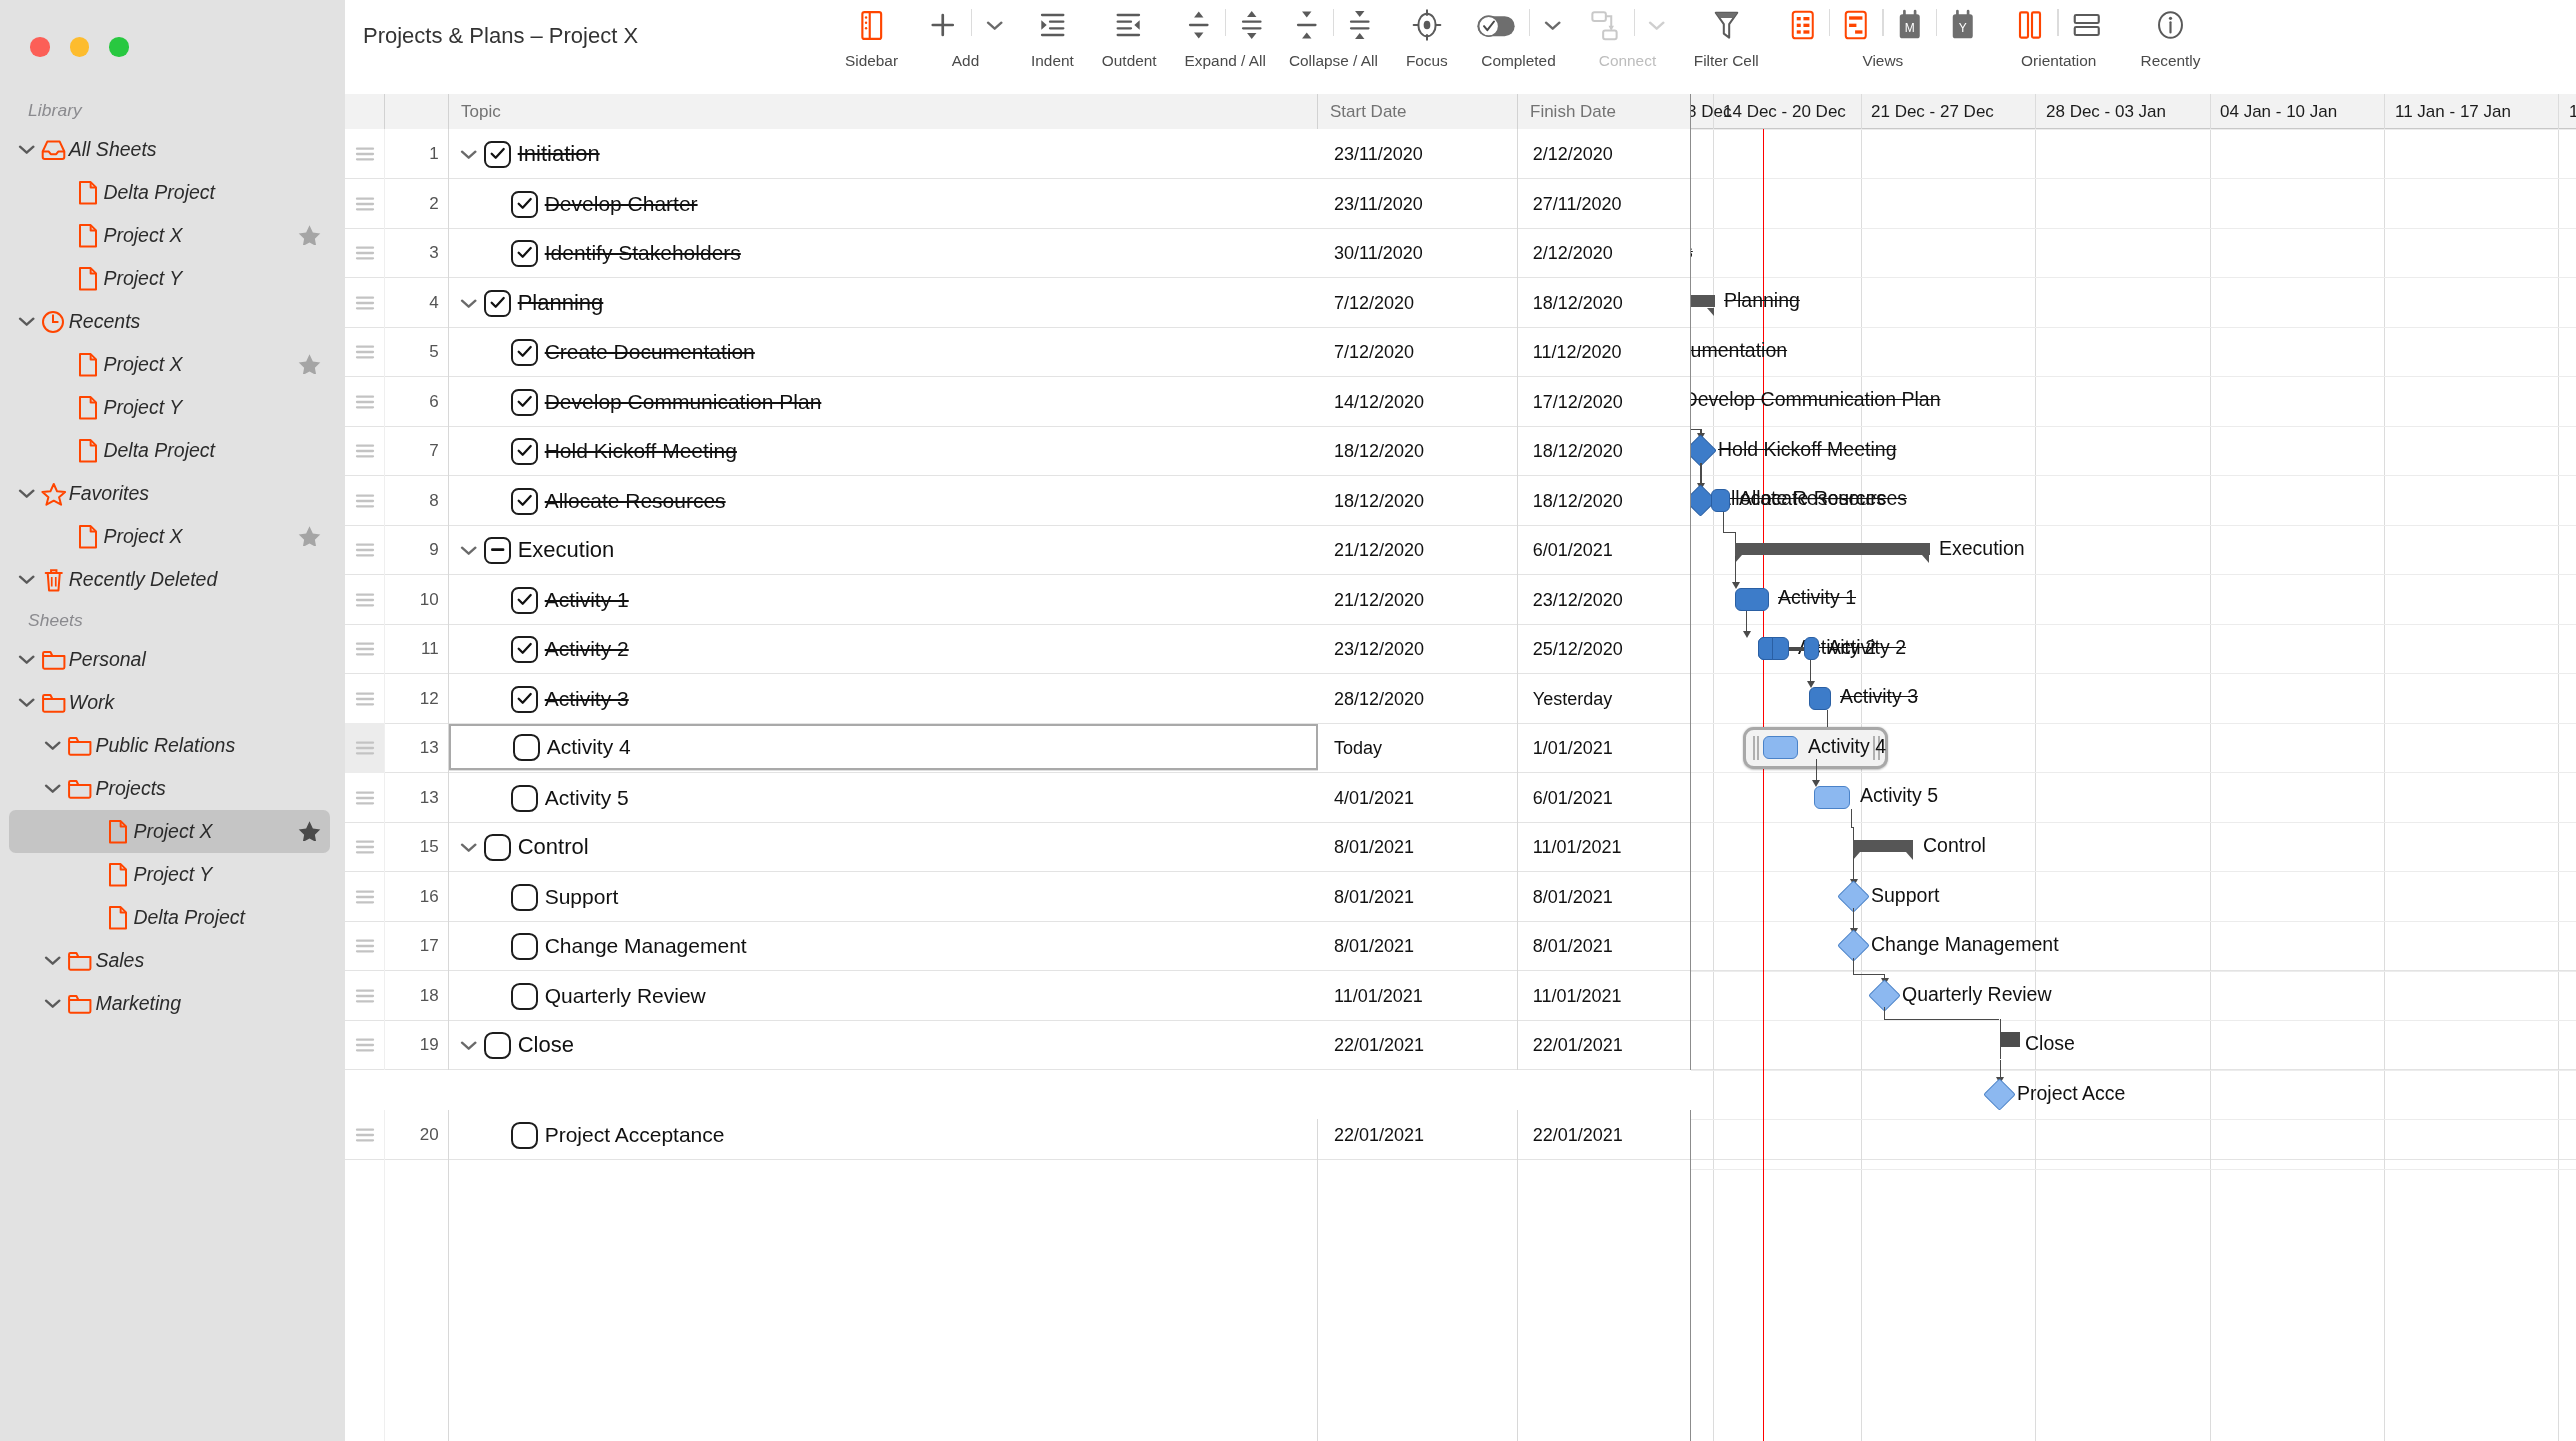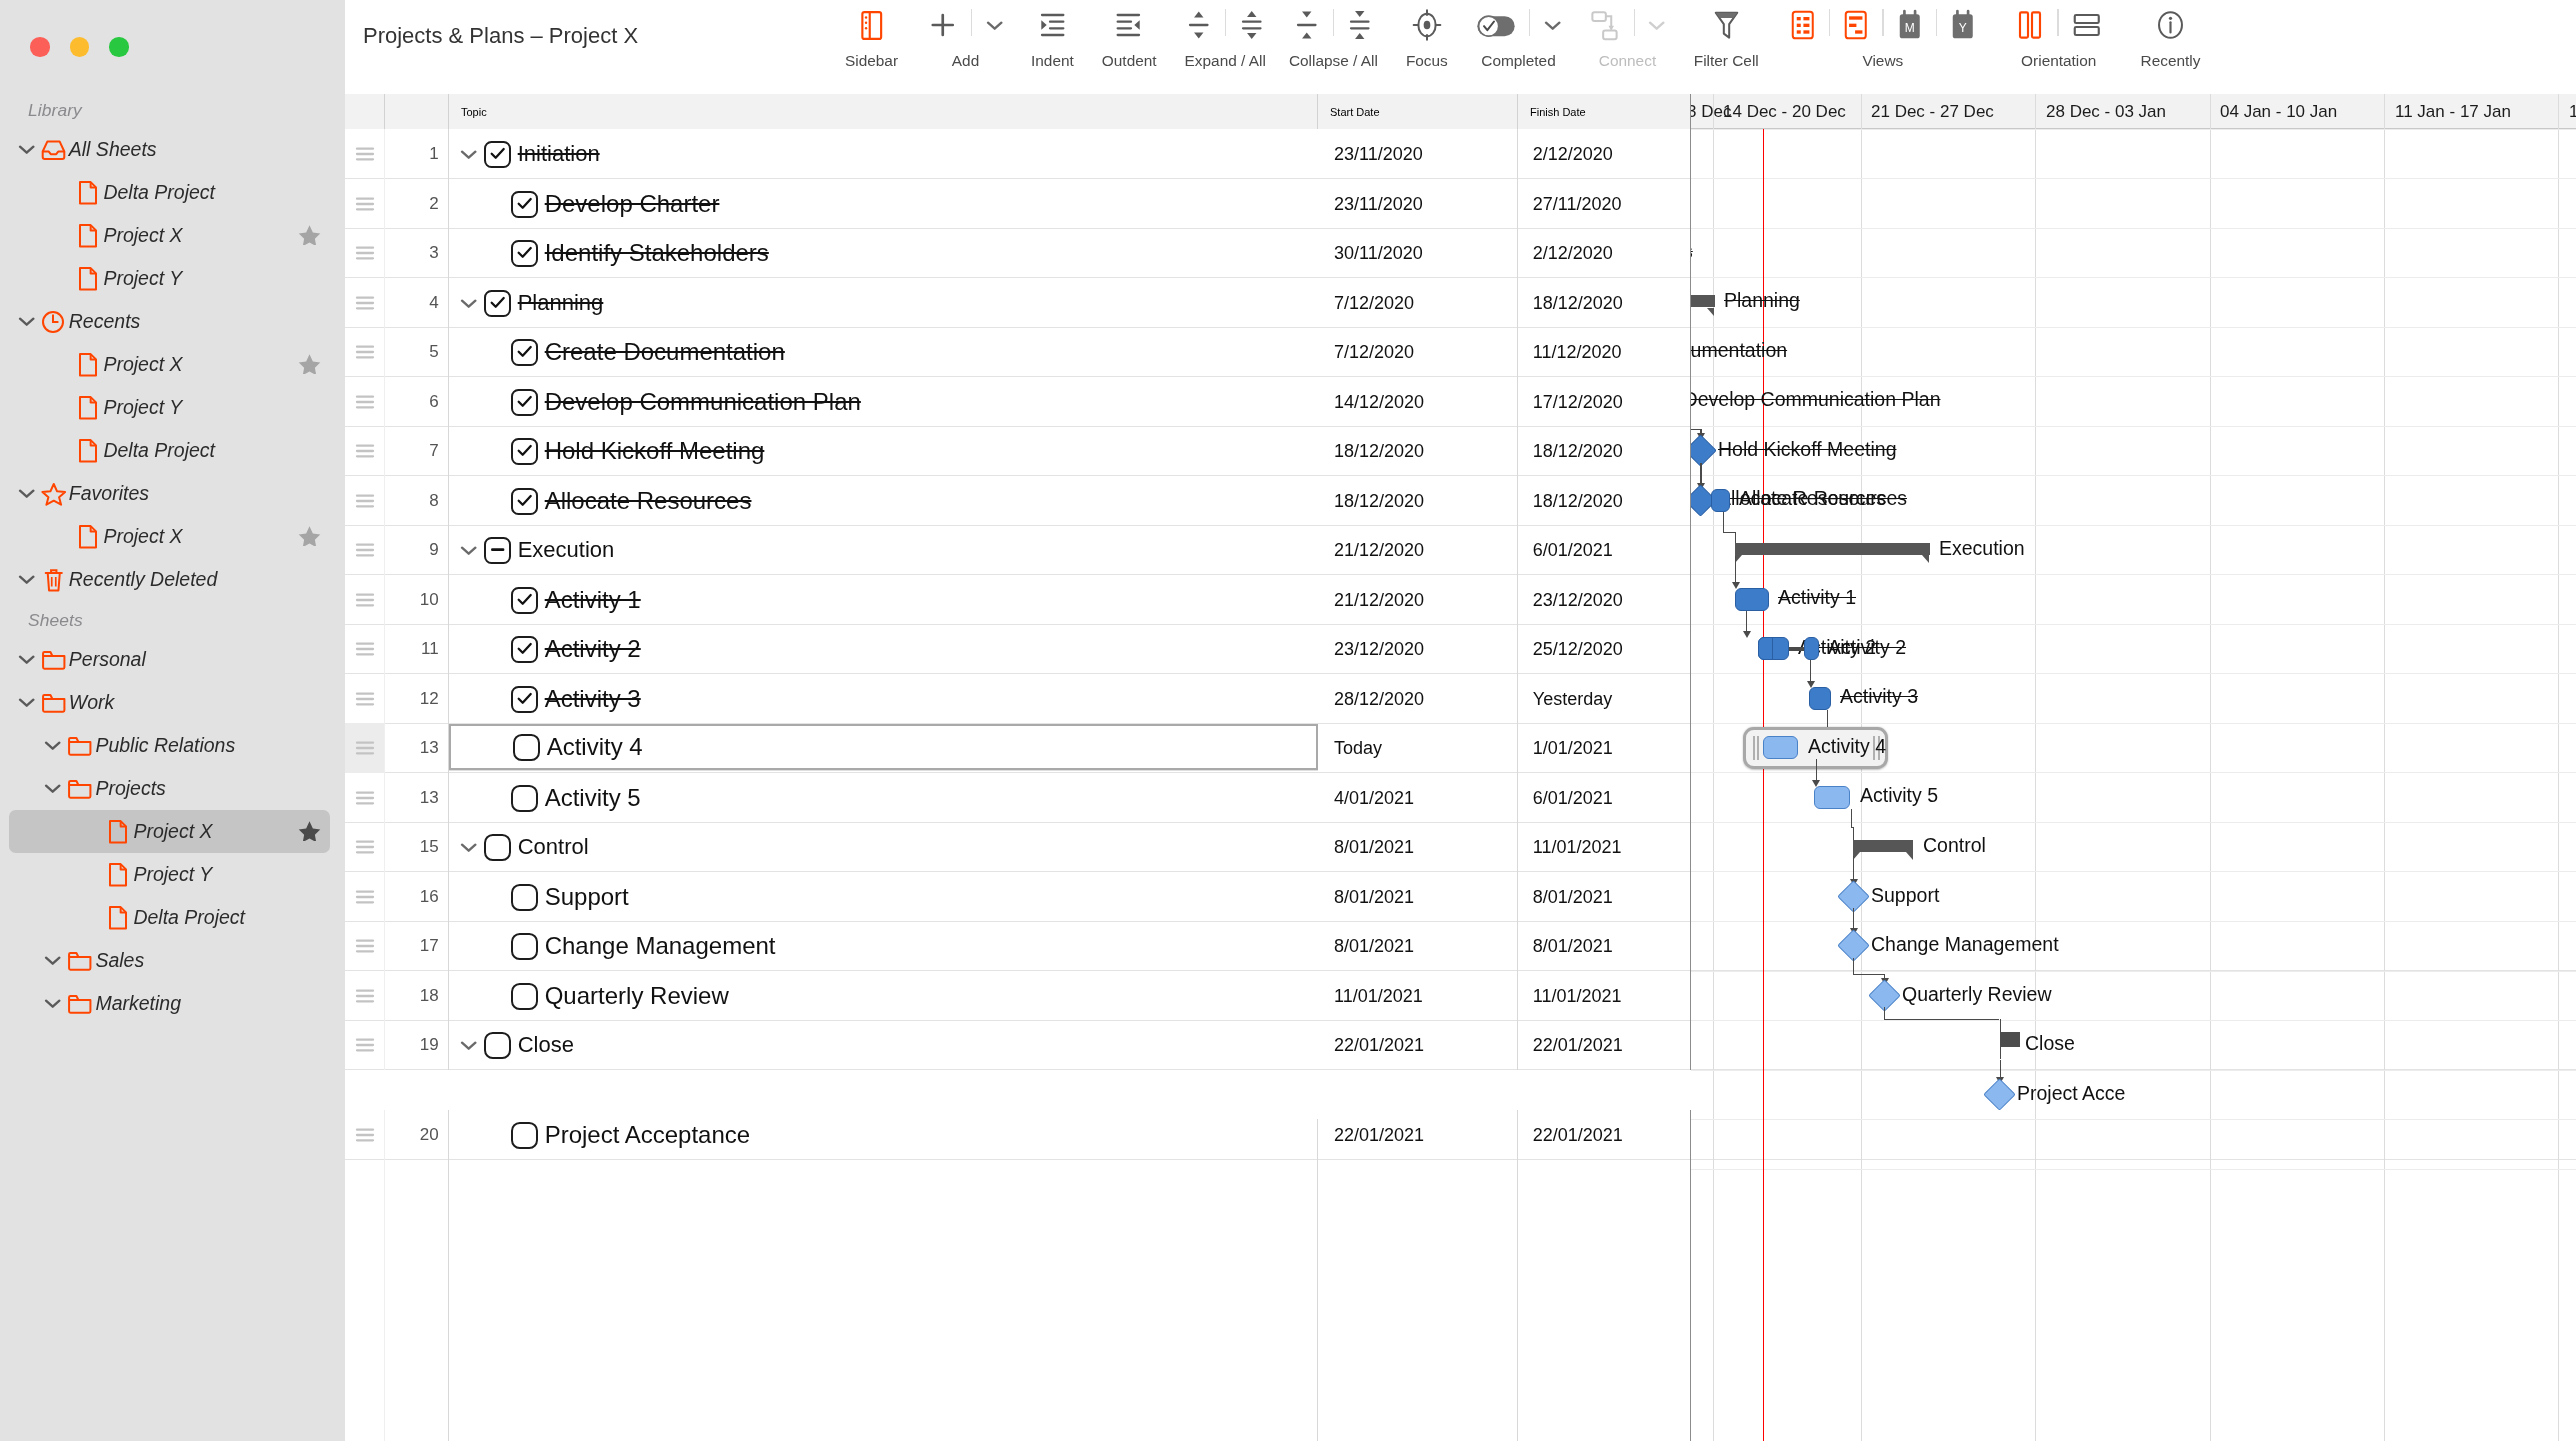--- a/index.html
+++ b/index.html
@@ -40,21 +40,21 @@
   .tb-glyphrow { height:52px; display:flex; align-items:center; justify-content:center; gap:4px; }
   .tb-lab { font-size:15.4px; color:#4a4a4a; white-space:nowrap; }
   .tb-lab.dim { color:#bdbdbd; }
   .tb-sep { width:1.3px; height:29.5px; background:#dcdcdc; margin:0 9.4px; align-self:flex-start; margin-top:12px;}
 
   
   #main { position:absolute; left:345px; top:94px; width:2231px; height:1348px; background:#fff; }
   #colhead { position:absolute; left:0; top:0; width:2231px; height:35px;
      background:#f2f2f2; border-bottom:0.7px solid #c8c8c8; }
   .ch { position:absolute; top:0; height:35px; display:flex; align-items:center;
-     font-size:11px; color:#000000; border-right:0.7px solid #d2d2d2; padding-left:12px; background:#f2f2f2;}
+     font-size:17px; color:#737373; border-right:0.7px solid #d2d2d2; padding-left:12px; background:#f2f2f2;}
 
   #rows { position:absolute; left:0; top:35px; width:2231px; height:1313px; }
   .row { position:absolute; left:0; width:2231px; height:50px; border-bottom:0.7px solid #e3e3e3; }
   .cell-handle { position:absolute; left:0; top:0; width:40px; height:50px;
      display:flex; align-items:center; justify-content:center; border-right:0.7px solid #efefef;}
   .cell-handle.sel { background:#ececec; }
   .cell-num { position:absolute; left:40px; top:0; width:64px; height:50px;
      display:flex; align-items:center; justify-content:flex-end; padding-right:9.4px;
      font-size:17px; color:#545454; border-right:0.7px solid #d8d8d8; }
   .cell-start { position:absolute; left:973px; top:0; width:200px; height:50px;
@@ -64,21 +64,21 @@
      display:flex; align-items:center; padding-left:14.8px; font-size:18px; color:#111;
      border-right:0.7px solid #8c8c8c;}
   .topicbox { position:absolute; left:104px; top:0; width:869px; height:50px;
      display:flex; align-items:center; }
   .topicbox.editing { border:2px solid #a9a9a9; background:#fff; top:1.3px; height:46px;
      box-shadow:0 0.7px 0 rgba(0,0,0,.18);}
   .tw2 { width:31px; flex:0 0 31px; display:flex; align-items:center; justify-content:center; }
   .chk { width:27px; height:27px; flex:0 0 27px; border:2px solid #1c1c1c; border-radius:7.4px;
      display:flex; align-items:center; justify-content:center; background:#fff; margin-right:6.7px;}
   .chk.round { border-radius:8.7px; }
-  .topic-label { font-size:24px; color:#111; white-space:nowrap; }
+  .topic-label { font-size:21px; color:#111; white-space:nowrap; }
   .topic-label.done { text-decoration:line-through; }
   .topic-label.grp { font-size:22px; }
 
   
   #tlwrap { position:absolute; left:1346px; top:0; width:885px; height:1348px; overflow:hidden; }
   .tlcol { position:absolute; top:0; width:0.7px; height:1348px; background:#dcdcdc; }
   .tlhdr { position:absolute; top:0; height:35px; display:flex; align-items:center;
      font-size:17px; color:#1c1c1c; white-space:nowrap; }
   .rowline { position:absolute; left:0; width:885px; height:0.7px; background:#ececec; }
   #todayline { position:absolute; top:35px; width:1.3px; height:1313px; background:#ff0000; }

